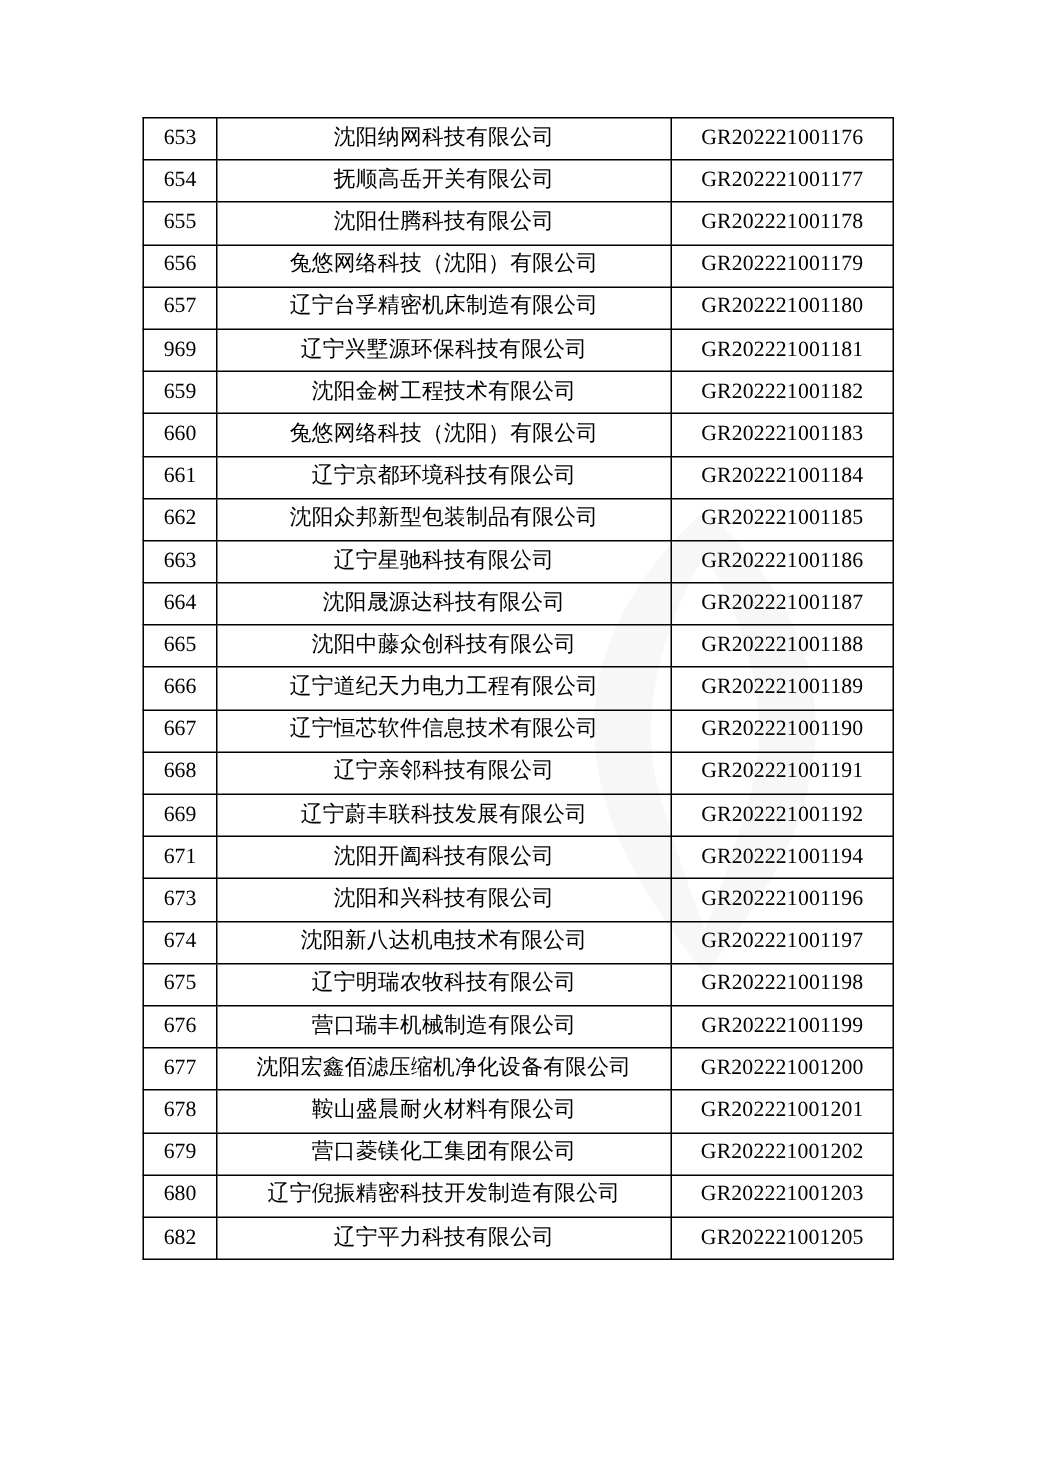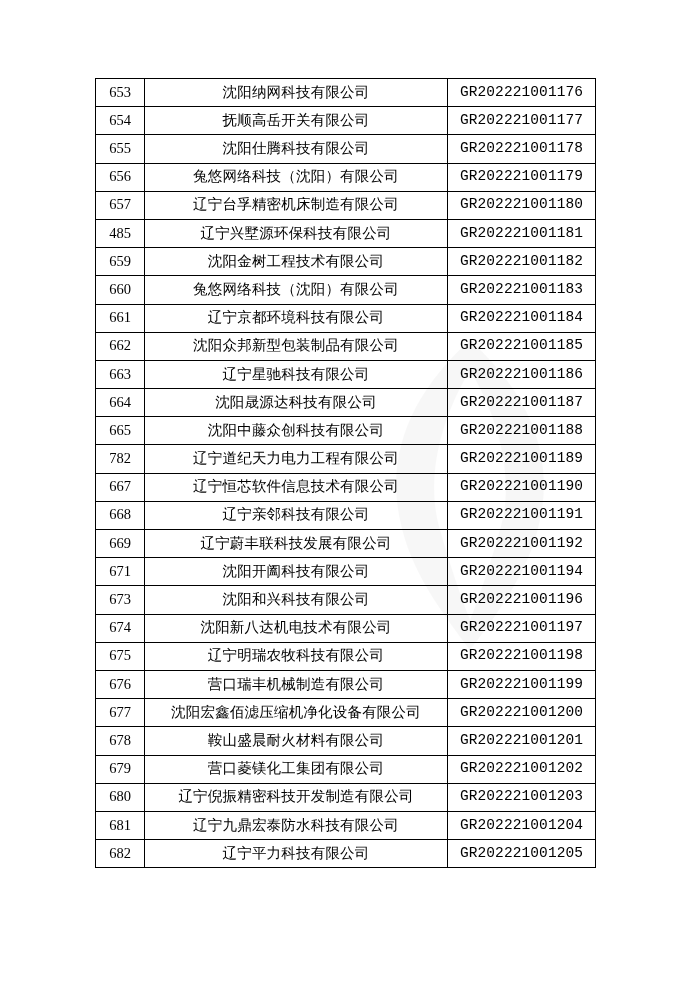--- a/index.html
+++ b/index.html
@@ -60,21 +60,21 @@
     font-family: "Liberation Serif", "DejaVu Serif", serif;
   }
   td.col-name {
     width: 302px;
     font-family: Liberation Serif, serif;
     font-size: 13.5px;
     letter-spacing: 0.2px;
   }
   td.col-code {
     width: 147px;
-    font-family: Liberation Mono, monospace;
+    font-family: Liberation Serif, serif;
     font-size: 14px;
     letter-spacing: 0.1px;
   }
 </style>
 </head>
 <body>
 
 <div class="page">
 
   <svg class="watermark" viewBox="0 0 250 330" xmlns="http://www.w3.org/2000/svg">
@@ -104,21 +104,21 @@
           <td class="col-index">656</td>
           <td class="col-name">兔悠网络科技（沈阳）有限公司</td>
           <td class="col-code">GR202221001179</td>
         </tr>
         <tr>
           <td class="col-index">657</td>
           <td class="col-name">辽宁台孚精密机床制造有限公司</td>
           <td class="col-code">GR202221001180</td>
         </tr>
         <tr>
-          <td class="col-index">485</td>
+          <td class="col-index">969</td>
           <td class="col-name">辽宁兴墅源环保科技有限公司</td>
           <td class="col-code">GR202221001181</td>
         </tr>
         <tr>
           <td class="col-index">659</td>
           <td class="col-name">沈阳金树工程技术有限公司</td>
           <td class="col-code">GR202221001182</td>
         </tr>
         <tr>
           <td class="col-index">660</td>
@@ -144,21 +144,21 @@
           <td class="col-index">664</td>
           <td class="col-name">沈阳晟源达科技有限公司</td>
           <td class="col-code">GR202221001187</td>
         </tr>
         <tr>
           <td class="col-index">665</td>
           <td class="col-name">沈阳中藤众创科技有限公司</td>
           <td class="col-code">GR202221001188</td>
         </tr>
         <tr>
-          <td class="col-index">782</td>
+          <td class="col-index">666</td>
           <td class="col-name">辽宁道纪天力电力工程有限公司</td>
           <td class="col-code">GR202221001189</td>
         </tr>
         <tr>
           <td class="col-index">667</td>
           <td class="col-name">辽宁恒芯软件信息技术有限公司</td>
           <td class="col-code">GR202221001190</td>
         </tr>
         <tr>
           <td class="col-index">668</td>
@@ -207,25 +207,20 @@
         </tr>
         <tr>
           <td class="col-index">679</td>
           <td class="col-name">营口菱镁化工集团有限公司</td>
           <td class="col-code">GR202221001202</td>
         </tr>
         <tr>
           <td class="col-index">680</td>
           <td class="col-name">辽宁倪振精密科技开发制造有限公司</td>
           <td class="col-code">GR202221001203</td>
-        </tr>
-        <tr>
-          <td class="col-index">681</td>
-          <td class="col-name">辽宁九鼎宏泰防水科技有限公司</td>
-          <td class="col-code">GR202221001204</td>
         </tr>
         <tr>
           <td class="col-index">682</td>
           <td class="col-name">辽宁平力科技有限公司</td>
           <td class="col-code">GR202221001205</td>
         </tr>
       </tbody>
     </table>
   </div>
 </div>

